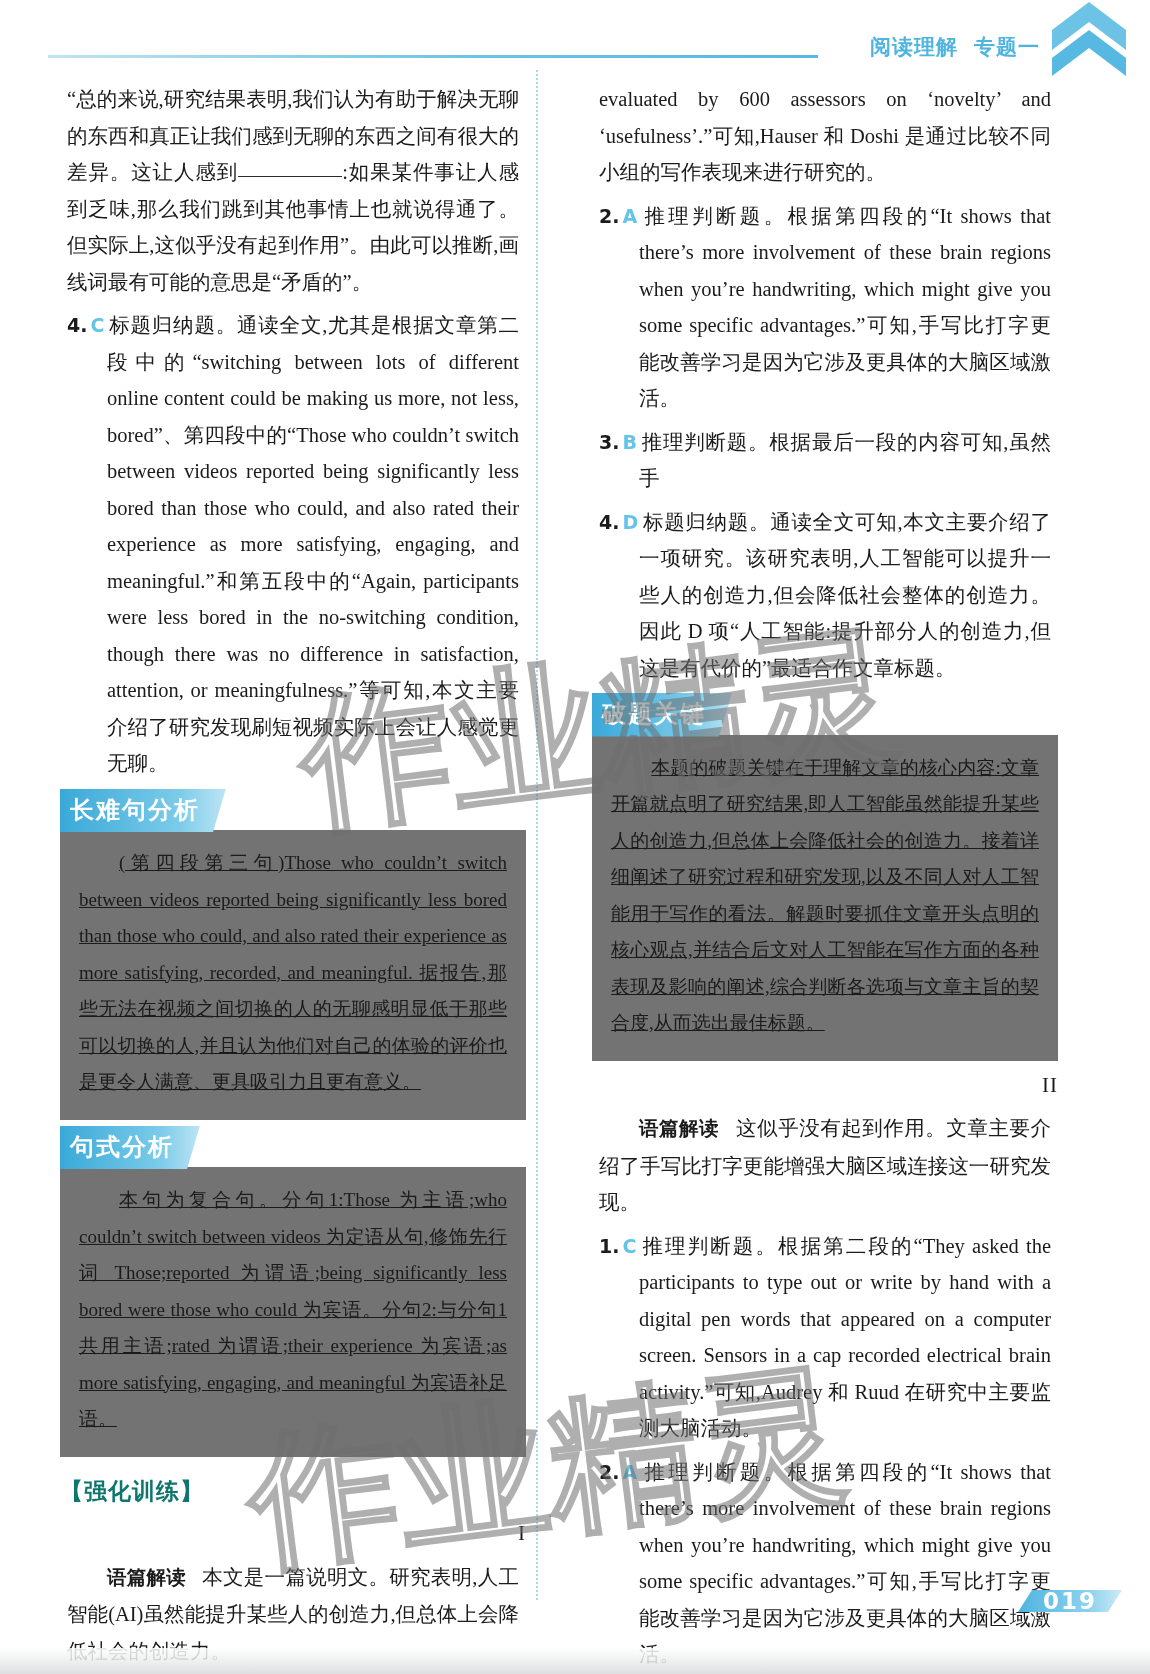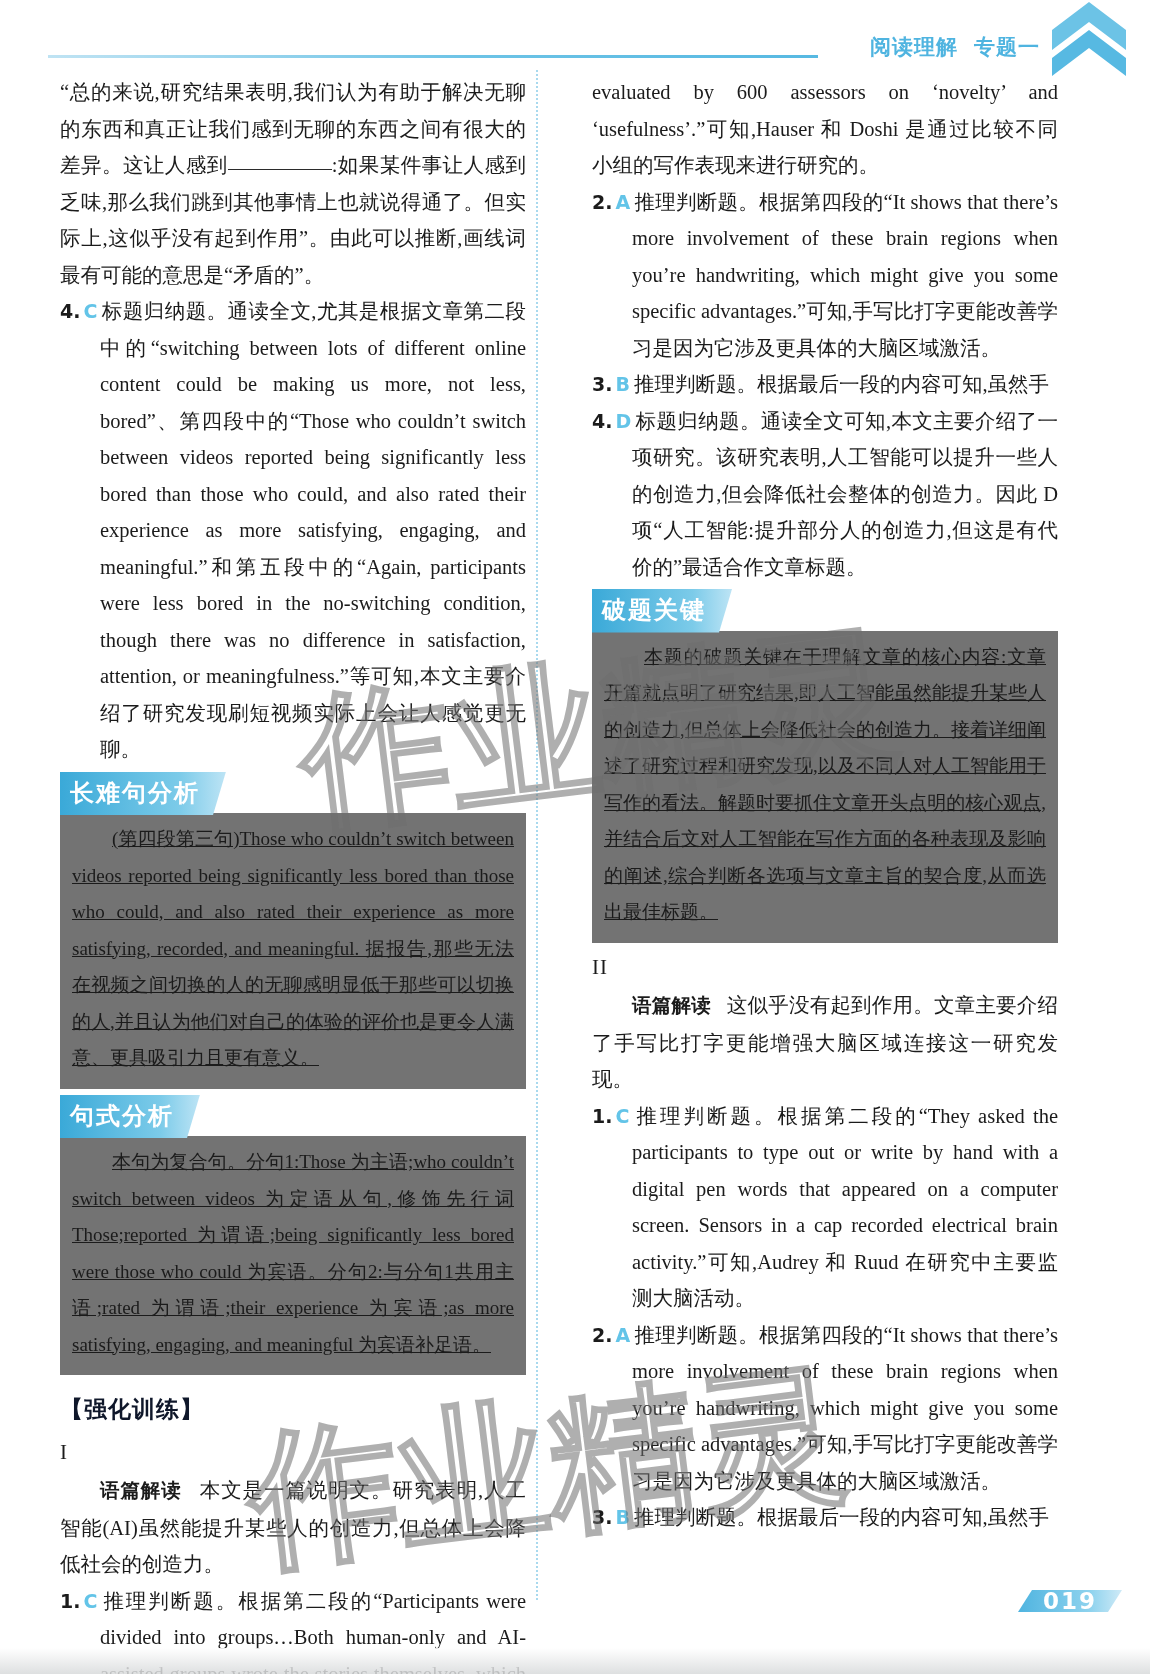--- a/index.html
+++ b/index.html
@@ -35,30 +35,30 @@
     font-size:20.5px;line-height:36.5px;
     text-align:justify;
   }
   .col-left{left:60px;}
   .col-right{left:592px;}
   .divider{
     position:absolute;left:536px;top:70px;width:0;height:1530px;
     border-left:2px dotted #a9d9ee;
   }
   
-  p{margin:0;}
+  p{margin:7px;}
   .para{ text-align:justify; text-justify:inter-ideograph; }
   .hang{
     padding-left:40px;text-indent:-40px;
   }
   .num{font-family:"DejaVu Sans", sans-serif;font-weight:bold;font-size:19px;}
   .ans{color:#63c4e8;font-family:"DejaVu Sans", sans-serif;font-weight:bold;font-size:19px;padding:0 4px 0 3px;}
   .gap{display:inline-block;width:104px;border-bottom:1.5px solid #2b2b2b;vertical-align:2px;}
   .roman{
-    text-align:left;font-family:"Liberation Serif", serif;
+    text-align:right;font-family:"Liberation Serif", serif;
     font-size:21px;margin:6px 0 2px 0;letter-spacing:1px;
   }
   .lead{font-family:"DejaVu Sans", sans-serif;font-weight:bold;font-size:19.5px;}
   
   .boxwrap{margin:4px 0 6px 0;}
   .box-head{
     display:inline-block;
     background:linear-gradient(to right,#3aa9d8 0%,#7ccbe9 72%,#bde4f5 100%);
     color:#ffffff;
     font-family:"DejaVu Sans", sans-serif;font-weight:bold;
@@ -69,21 +69,21 @@
   }
   .box-body{
     background:#737373;
     padding:8px 12px 12px 12px;
     margin-top:-2px;
     font-size:19px;line-height:36.5px;text-decoration:underline;
   }
   .box-body p{text-indent:40px;}
   .section-title{
     font-family:"DejaVu Sans", sans-serif;font-weight:bold;
-    font-size:23px;color:#0f172a;margin:16px 0 2px 0;letter-spacing:1px;
+    font-size:23px;color:#0f766e;margin:16px 0 2px 0;letter-spacing:1px;
   }
   
   .pageno{
     position:absolute;right:28px;bottom:62px;
     width:104px;height:22px;
   }
   .pageno .shape{
     position:absolute;inset:0;
     background:linear-gradient(to right,#4fb4e0 0%,#8fd3ee 70%,#cfeaf7 100%);
     clip-path:polygon(14px 0,100% 0,calc(100% - 14px) 100%,0 100%);

